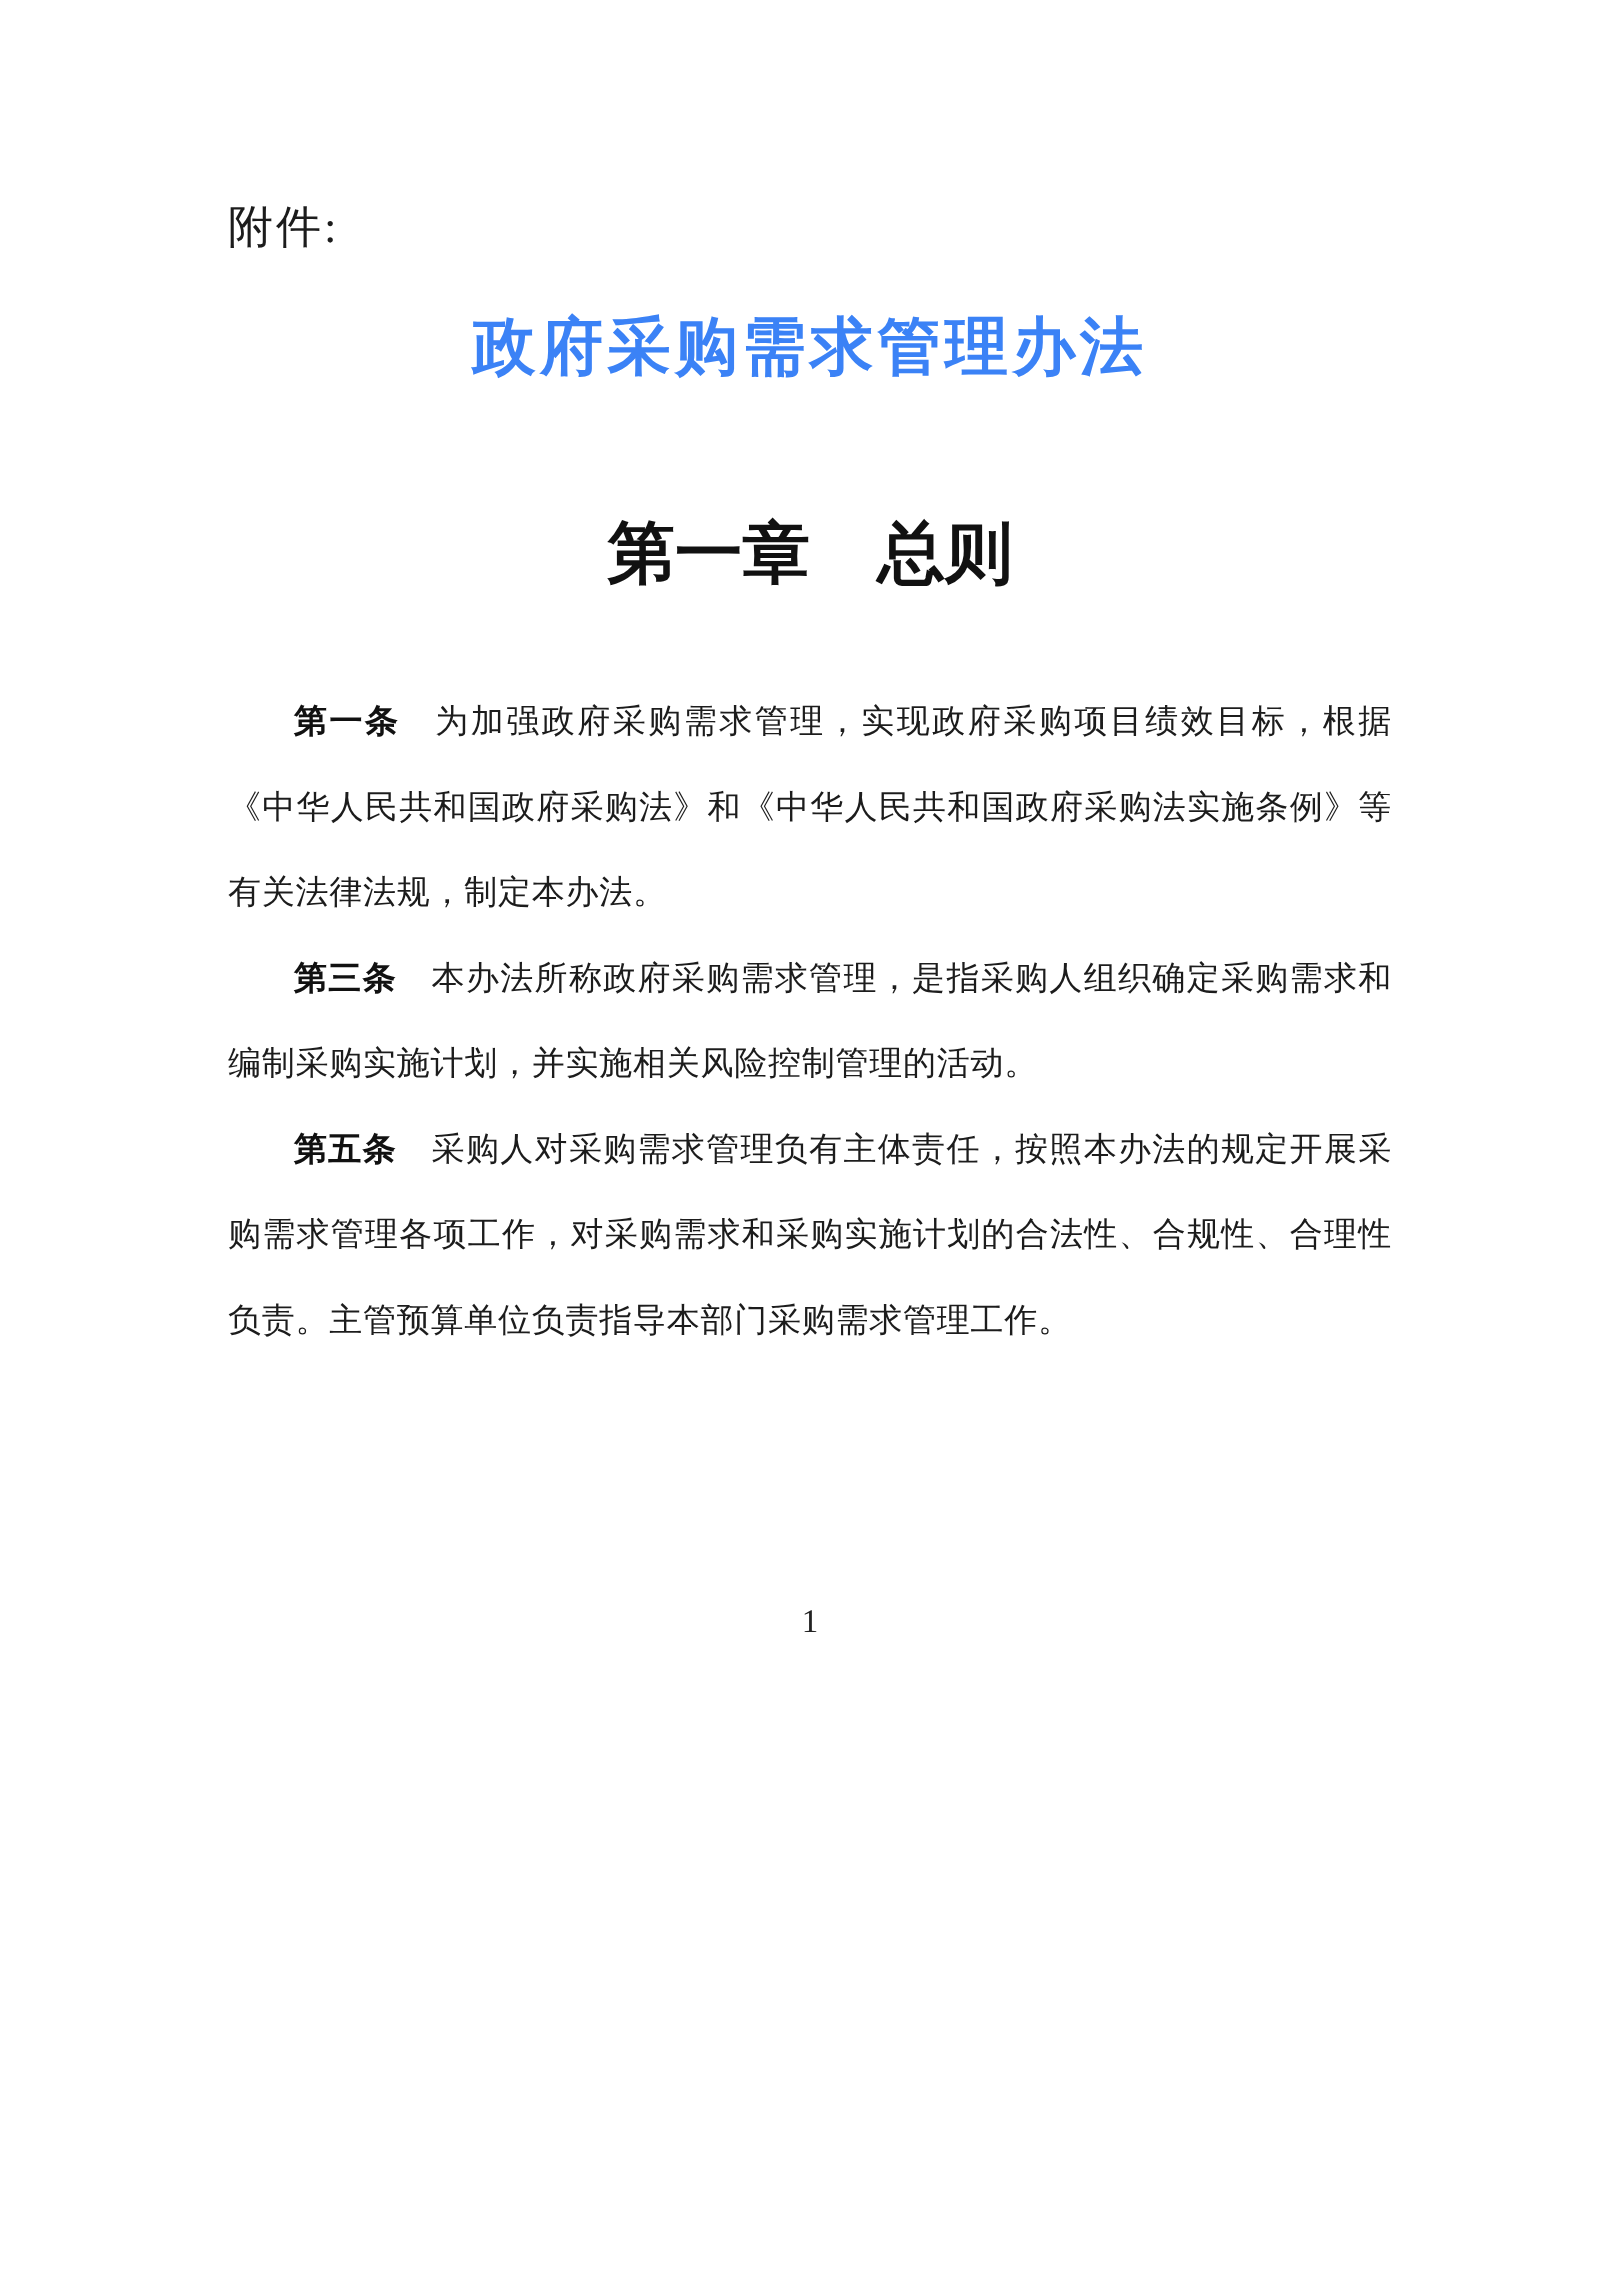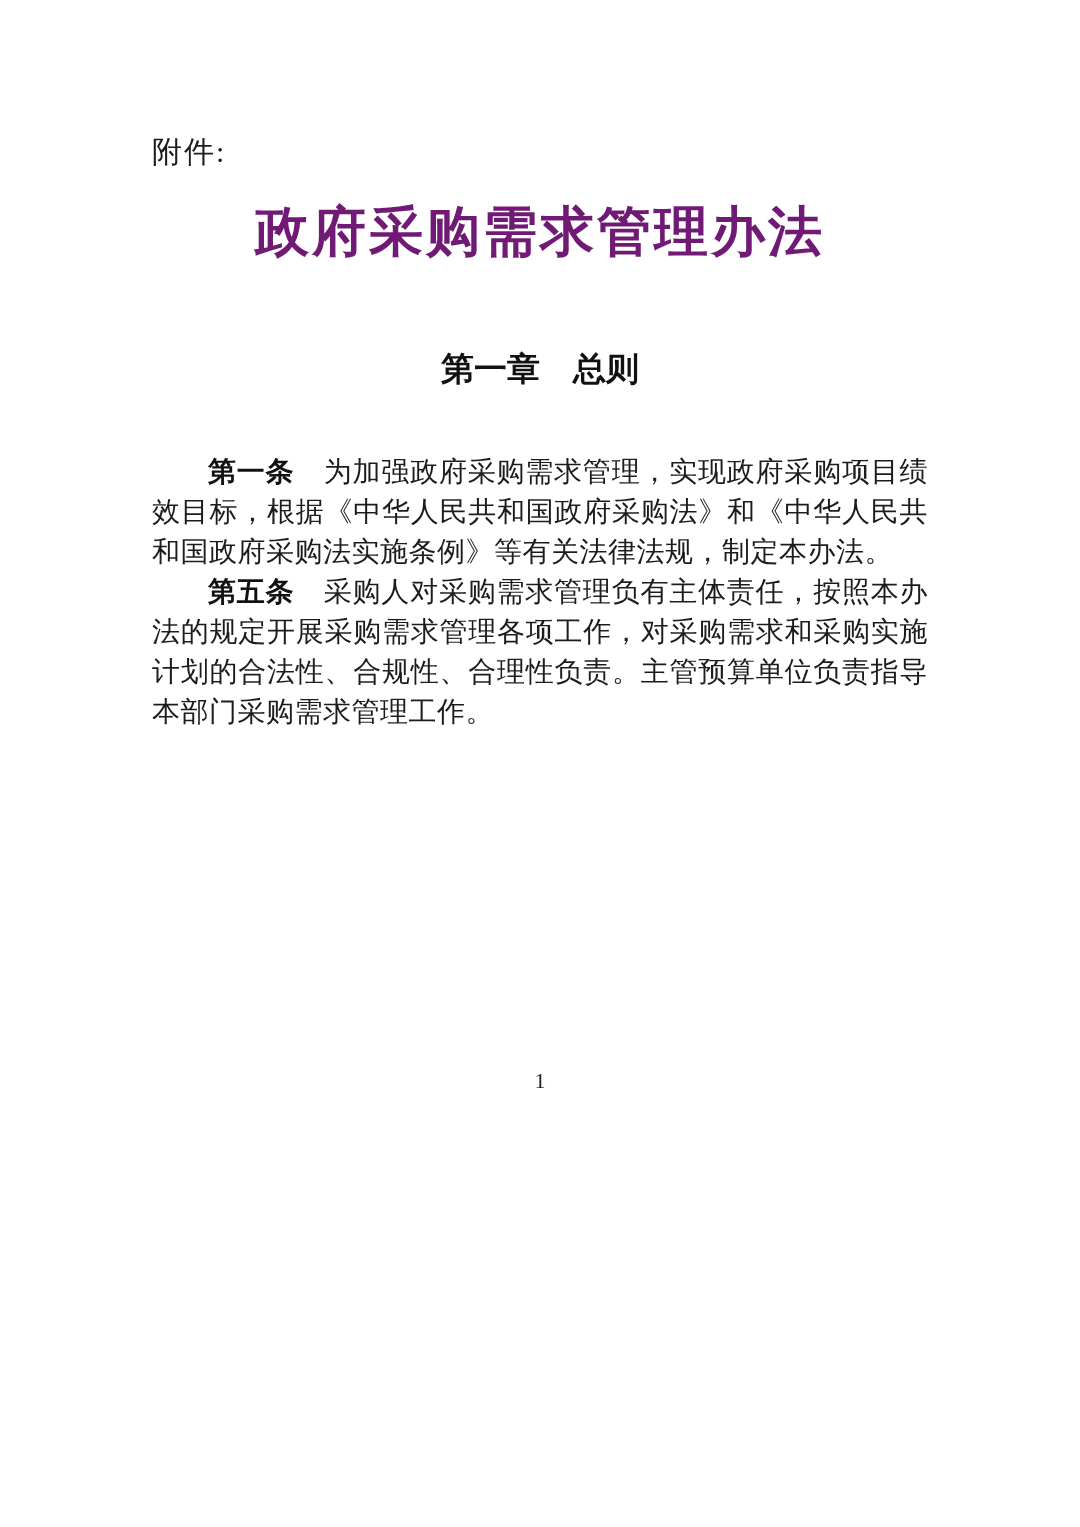--- a/index.html
+++ b/index.html
@@ -23,43 +23,43 @@
   .attachment {
     font-size: 30px;
     line-height: 40px;
     letter-spacing: 2px;
     color: #1c1c1c;
     font-family: "Liberation Serif", serif;
   }
   .doc-title {
     margin-top: 32px;
     text-align: center;
-    font-size: 54px;
+    font-size: 42px;
     line-height: 56px;
     font-weight: 700;
     letter-spacing: 3px;
-    color: #701a75;
+    color: #3b82f6;
     font-family: "Liberation Serif", serif;
   }
   .chapter {
     margin-top: 86px;
     text-align: center;
-    font-size: 33px;
+    font-size: 45px;
     line-height: 46px;
     font-weight: 700;
     color: #111111;
     font-family: "Liberation Sans", sans-serif;
   }
   .chapter-gap { display: inline-block; width: 1em; }
   .articles {
     margin-top: 60px;
   }
   .article {
-    font-size: 28px;
-    line-height: 40px;
+    font-size: 22px;
+    line-height: 57px;
     text-align: justify;
     text-indent: 2em;
     letter-spacing: 0.5px;
     color: #1c1c1c;
     font-family: "Liberation Serif", serif;
   }
   .article-number {
     font-weight: 700;
     font-family: "Liberation Sans", sans-serif;
     color: #111111;
@@ -85,20 +85,21 @@
   <div class="attachment">附件:</div>
 
   <h1 class="doc-title">政府采购需求管理办法</h1>
 
   <h2 class="chapter"><span>第一章</span><span class="chapter-gap"></span><span>总则</span></h2>
 
   <div class="articles" id="articles">
   <p class="article"><b class="article-number">第一条</b><span class="article-text">为加强政府采购需求管理，实现政府采购项目绩效目标，根据《中华人民共和国政府采购法》和《中华人民共和国政府采购法实施条例》等有关法律法规，制定本办法。</span></p>
 
 
+  <p class="article"><b class="article-number">第三条</b><span class="article-text">本办法所称政府采购需求管理，是指采购人组织确定采购需求和编制采购实施计划，并实施相关风险控制管理的活动。</span></p>
 
 
   <p class="article"><b class="article-number">第五条</b><span class="article-text">采购人对采购需求管理负有主体责任，按照本办法的规定开展采购需求管理各项工作，对采购需求和采购实施计划的合法性、合规性、合理性负责。主管预算单位负责指导本部门采购需求管理工作。</span></p>
 </div>
 
   <div class="page-number">1</div>
 
 </div>
 
 </body></html>

